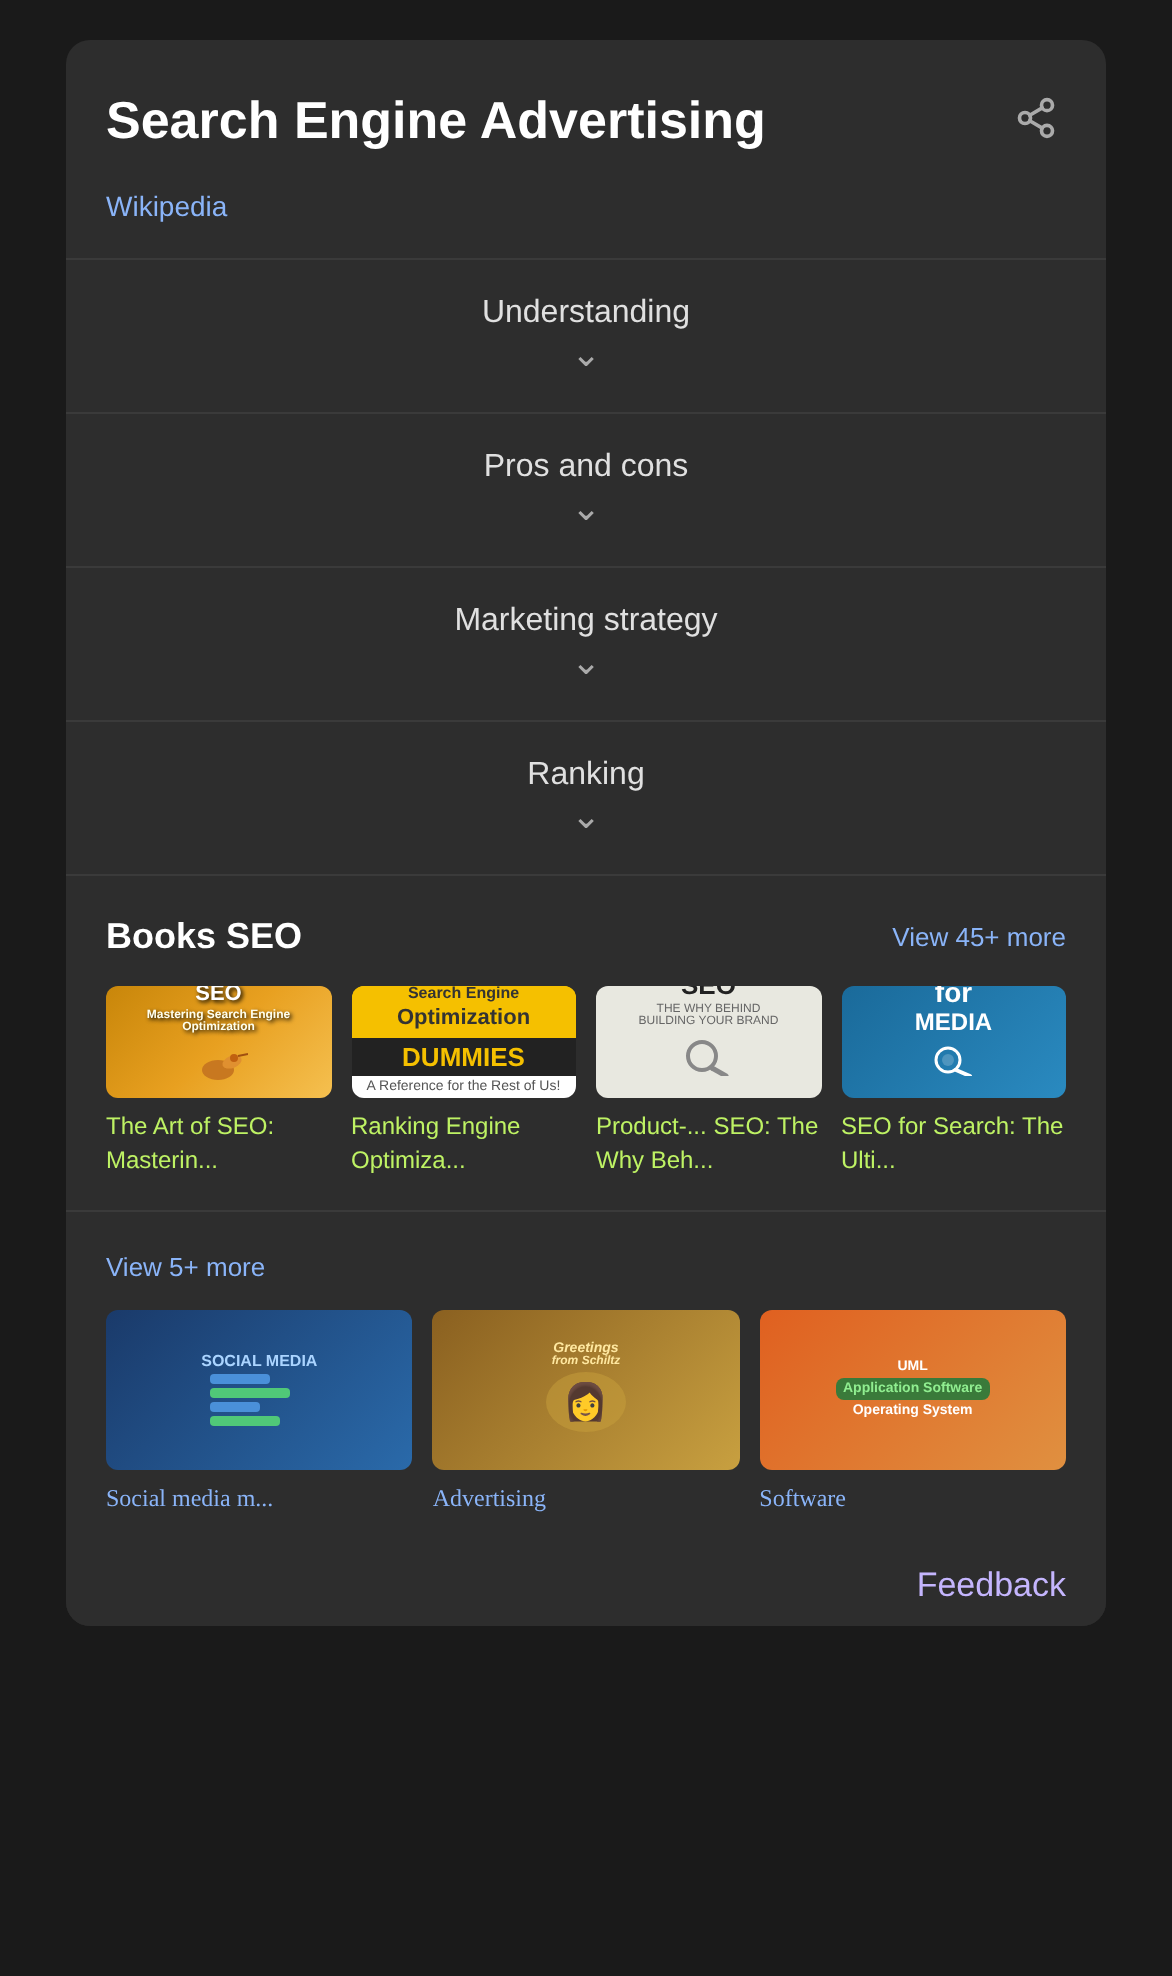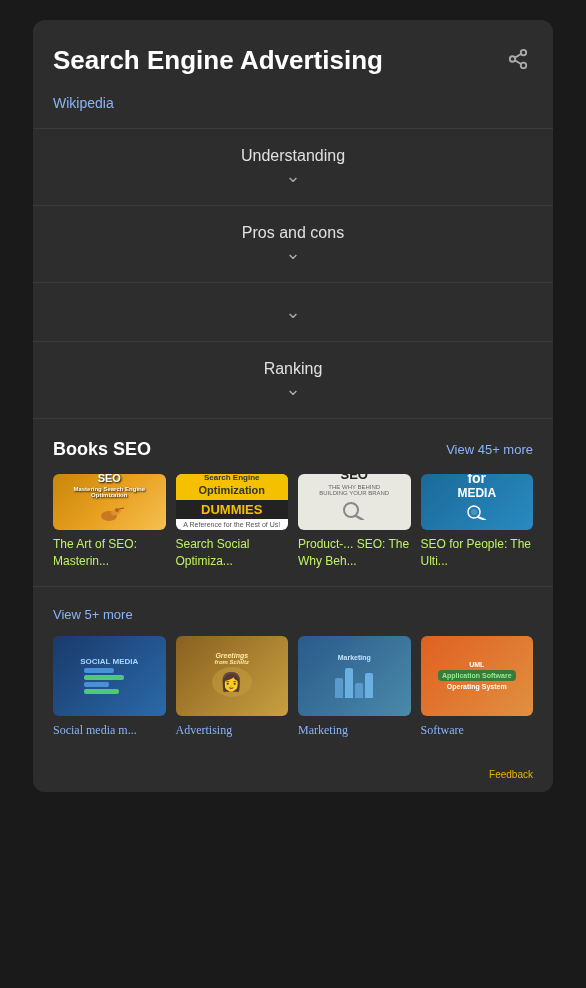--- a/index.html
+++ b/index.html
@@ -154,22 +154,22 @@
       font-size: 12px;
       line-height: 1.4;
       font-family: Liberation Serif, serif;
     }
     .feedback-bar {
       padding: 10px 20px;
       text-align: right;
       background: #2d2d2d;
     }
     .feedback-link {
-      color: #eab308;
-      font-size: 10px;
+      color: #c4b5fd;
+      font-size: 17px;
       text-decoration: none;
     }
 
     
     .book-art-of-seo {
       background: linear-gradient(135deg, #c8860a 0%, #e8a020 50%, #f5c050 100%);
       position: relative;
     }
     .book-art-of-seo-inner {
       font-size: 9px;
@@ -230,20 +230,21 @@
   <div class="accordion-section">
     <div class="accordion-item">
       <span class="accordion-label">Understanding</span>
       <span class="chevron">⌄</span>
     </div>
     <div class="accordion-item">
       <span class="accordion-label">Pros and cons</span>
       <span class="chevron">⌄</span>
     </div>
     <div class="accordion-item">
+      <span class="accordion-label">Marketing strategy</span>
       <span class="chevron">⌄</span>
     </div>
     <div class="accordion-item">
       <span class="accordion-label">Ranking</span>
       <span class="chevron">⌄</span>
     </div>
   </div>
 
   <div class="books-section">
     <div class="section-header">
@@ -271,21 +272,21 @@
       </div>
       <div class="book-item">
         <div class="book-cover book-dummies">
           <div style="width:100%;text-align:center;padding-top:6px;">
             <div style="font-size:8px;color:#333;font-weight:bold;background:#f5c000;padding:2px;">Search Engine</div>
             <div style="font-size:11px;color:#333;font-weight:bold;background:#f5c000;padding:0 2px 4px;">Optimization</div>
             <div style="background:#222;color:#f5c000;font-size:13px;font-weight:900;padding:2px 4px;">DUMMIES</div>
             <div style="font-size:7px;color:#555;padding:2px;">A Reference for the Rest of Us!</div>
           </div>
         </div>
-        <div class="book-title">Search Social Optimiza...</div>
+        <div class="book-title">Ranking Engine Optimiza...</div>
       </div>
       <div class="book-item">
         <div class="book-cover book-product-led">
           <div style="width:100%;text-align:center;padding:6px;">
             <div style="font-size:8px;color:#555;font-weight:bold;">Product-Led</div>
             <div style="font-size:13px;color:#222;font-weight:900;">SEO</div>
             <div style="font-size:6px;color:#666;margin-top:2px;">THE WHY BEHIND</div>
             <div style="font-size:6px;color:#666;">BUILDING YOUR BRAND</div>
             <div style="margin-top:4px;">
               <svg width="30" height="20" viewBox="0 0 30 20">
@@ -305,21 +306,21 @@
             <div style="font-size:12px;font-weight:900;color:#fff;">MEDIA</div>
             <div style="margin-top:4px;">
               <svg width="24" height="16" viewBox="0 0 24 16">
                 <circle cx="9" cy="8" r="6" fill="none" stroke="#fff" stroke-width="1.5"></circle>
                 <line x1="13" y1="13" x2="20" y2="16" stroke="#fff" stroke-width="2" stroke-linecap="round"></line>
                 <circle cx="9" cy="8" r="3" fill="rgba(255,255,255,0.2)"></circle>
               </svg>
             </div>
           </div>
         </div>
-        <div class="book-title">SEO for People: The Ulti...</div>
+        <div class="book-title">SEO for Search: The Ulti...</div>
       </div>
     </div>
   </div>
 
   <div class="people-section">
     <div class="section-header">
       <a class="view-more">View 5+ more</a>
     </div>
     <div class="people-grid">
       <div class="person-item">
@@ -342,34 +343,20 @@
             <div style="font-size:7px;color:#ffe8a0;font-style:italic;font-weight:bold;">Greetings</div>
             <div style="font-size:6px;color:#ffe8a0;font-style:italic;">from Schiltz</div>
             <div style="width:40px;height:30px;background:rgba(200,160,60,0.5);border-radius:50%;margin:2px auto;display:flex;align-items:center;justify-content:center;">
               <div style="font-size:18px;">👩</div>
             </div>
           </div>
         </div>
         <div class="person-title">Advertising</div>
       </div>
       <div class="person-item">
-        <div class="person-img marketing-img">
-          <div class="mkt-inner">
-            <div style="font-size:7px;color:#c0e0ff;font-weight:bold;margin-bottom:2px;">Marketing</div>
-            <div style="display:flex;justify-content:center;align-items:flex-end;gap:2px;height:35px;">
-              <div style="width:8px;height:20px;background:#5a9ad0;border-radius:2px 2px 0 0;"></div>
-              <div style="width:8px;height:30px;background:#6ab0e0;border-radius:2px 2px 0 0;"></div>
-              <div style="width:8px;height:15px;background:#5a9ad0;border-radius:2px 2px 0 0;"></div>
-              <div style="width:8px;height:25px;background:#6ab0e0;border-radius:2px 2px 0 0;"></div>
-            </div>
-          </div>
-        </div>
-        <div class="person-title">Marketing</div>
-      </div>
-      <div class="person-item">
         <div class="person-img software-img">
           <div class="soft-inner">
             <div style="font-size:7px;color:#fff;font-weight:bold;margin-bottom:2px;">UML</div>
             <div style="background:#3a7a3a;border-radius:4px;padding:2px 4px;font-size:7px;color:#90ee90;margin-bottom:2px;">Application Software</div>
             <div style="font-size:7px;color:#fff;">Operating System</div>
           </div>
         </div>
         <div class="person-title">Software</div>
       </div>
     </div>

